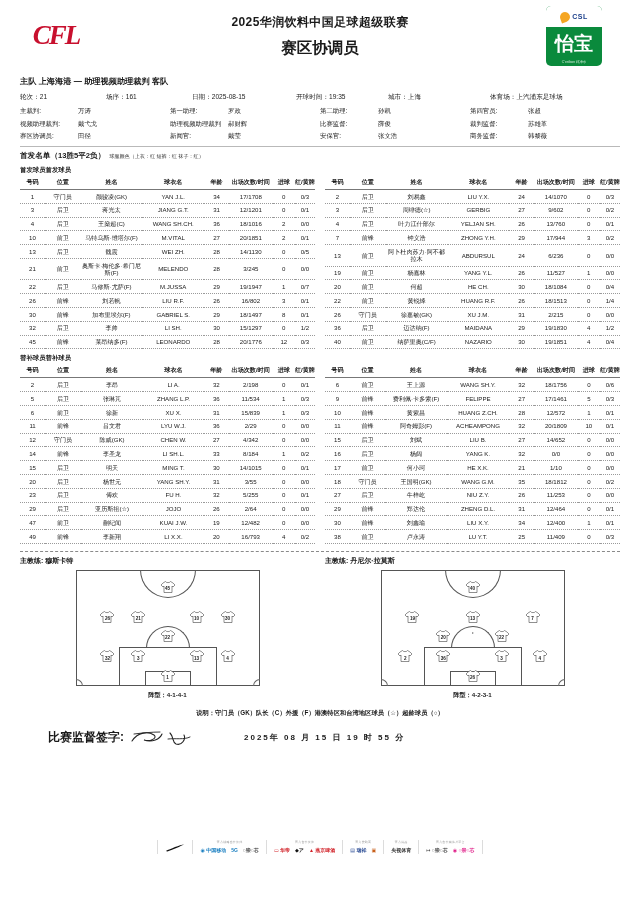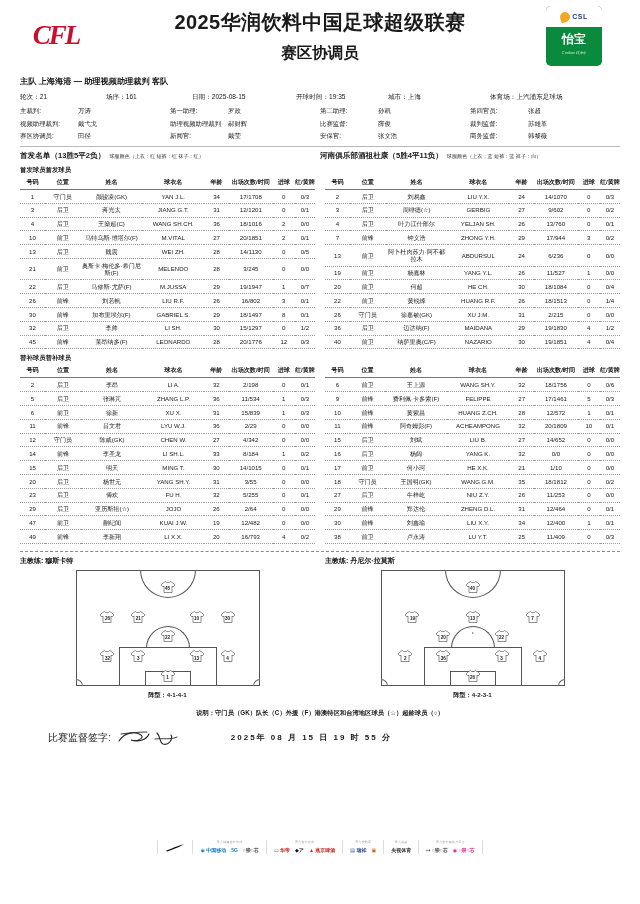--- a/index.html
+++ b/index.html
@@ -15,24 +15,24 @@
   .page { position:relative; width:640px; height:904px; padding:0 20px; }
 
   
   .header { position:relative; height:72px; display:flex; align-items:center; justify-content:center; }
   .logo-left { position:absolute; left:6px; top:18px; width:60px; height:34px; display:flex; align-items:center; justify-content:center; }
   .cfl { font-family:"Liberation Serif", serif; font-weight:bold; font-style:italic; font-size:27px; color:#c8102e; letter-spacing:-2px; }
   .logo-right { position:absolute; right:18px; top:6px; width:56px; height:60px; border-radius:5px; background:#0a8a3c; display:flex; flex-direction:column; align-items:center; justify-content:flex-start; overflow:hidden; }
   .logo-right .csl-top { width:100%; height:21px; background:#ffffff; border-radius:4px 4px 0 0; display:flex; align-items:center; justify-content:center; }
   .csl-mark { font-size:7px; font-weight:bold; color:#1b3f8b; letter-spacing:.5px; }
   .csl-flame { width:10px; height:10px; background:#f5a623; border-radius:50% 50% 50% 0; margin-right:2px; transform:rotate(-20deg); }
-  .logo-right .brand { color:#fff; font-size:12px; font-weight:bold; margin-top:4px; font-family:"DejaVu Sans", sans-serif; }
+  .logo-right .brand { color:#fff; font-size:19px; font-weight:bold; margin-top:4px; font-family:"DejaVu Sans", sans-serif; }
   .logo-right .brand-sub { color:#cfe9d6; font-size:3.4px; margin-top:3px; }
   .titles { text-align:center; }
-  .title-main { font-size:20px; font-weight:bold; letter-spacing:.4px;text-align:center; }
+  .title-main { font-size:12px; font-weight:bold; letter-spacing:.4px;text-align:center; }
   .title-sub { font-size:15.5px; font-weight:bold; margin-top:7px; }
 
   
   .match-teams { font-size:8.2px; font-weight:bold; margin-top:4px; }
   .meta-row1 { display:flex; font-size:6.6px; margin-top:6px; color:#222; }
   .meta-row1 .cell { white-space:nowrap; }
   .officials { margin-top:5px; }
   .off-row { display:flex; font-size:6.4px; margin-bottom:3.5px; color:#222; }
   .off-lab { width:58px; }
   .off-val { width:92px; }
@@ -74,21 +74,21 @@
   .pitch .corner.bl { left:-1px; bottom:-1px; border-radius:0 7px 0 0; border-left:none; border-bottom:none; }
   .pitch .corner.br { right:-1px; bottom:-1px; border-radius:7px 0 0 0; border-right:none; border-bottom:none; }
   .shirt { position:absolute; width:15px; height:13px; transform:translate(-50%,-50%); }
   .shirt svg { width:100%; height:100%; display:block; }
   .shirt .sn { position:absolute; left:0; right:0; top:5.2px; text-align:center; font-size:4.6px; font-weight:bold; color:#222; }
   .form-line { text-align:center; font-size:6.2px; margin-top:5px; font-weight:bold; }
 
   
   .legend { text-align:center; font-size:6.3px; font-weight:bold; margin-top:9px; }
   .sign-row { display:flex; align-items:center; margin-top:10px; padding-left:28px; }
-  .sign-lab { font-size:10px; font-weight:normal; }
+  .sign-lab { font-size:12px; font-weight:bold; }
   .sign-img { width:76px; height:20px; margin-left:4px; position:relative; }
   .sign-img svg { width:100%; height:100%; }
   .date-row { font-size:8px; font-weight:bold; margin-left:40px; letter-spacing:2px; }
   .sponsors { position:absolute; left:0; bottom:40px; width:640px; height:34px; display:flex; align-items:center; justify-content:center; gap:7px; }
   .sp { display:flex; flex-direction:column; align-items:center; justify-content:center; }
   .sp-cap { font-size:3px; color:#9a9a9a; margin-bottom:2px; letter-spacing:.2px; }
   .sp-body { display:flex; align-items:center; gap:5px; }
   .sp-mark { height:9px; display:flex; align-items:center; font-size:5px; font-weight:bold; }
   .divider-v { width:1px; height:14px; background:#dcdcdc; }
   .swoosh { width:20px; height:8px; }
@@ -160,24 +160,20 @@
     </div>
   </div>
 
   <hr class="hr-thin">
 
   <div class="team-banner">
     <div class="half">
       <span class="tb-name">首发名单（13胜5平2负）</span>
       <span class="tb-kit">球服颜色（上衣：红 短裤：红 袜子：红）</span>
     </div>
-    <div class="half">
-      <span class="tb-name">河南俱乐部酒祖杜康（5胜4平11负）</span>
-      <span class="tb-kit">球服颜色（上衣：蓝 短裤：蓝 袜子：白）</span>
-    </div>
   </div>
 
   <div class="sect-label">首发球员首发球员</div>
 
   <div class="cols">
     <div class="col">
       <table class="roster">
         <thead>
             <tr>
           <th class="c-num">号码</th>

